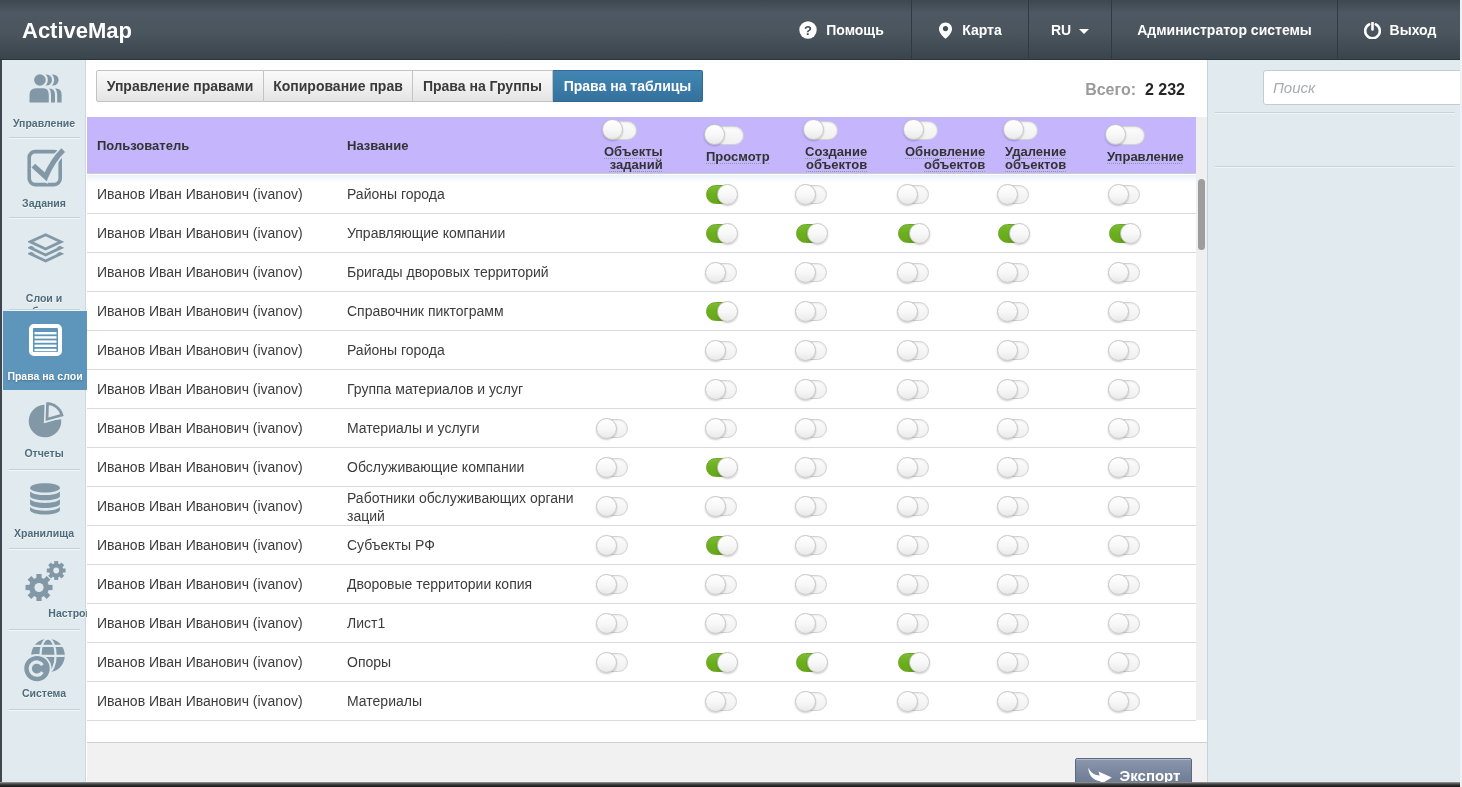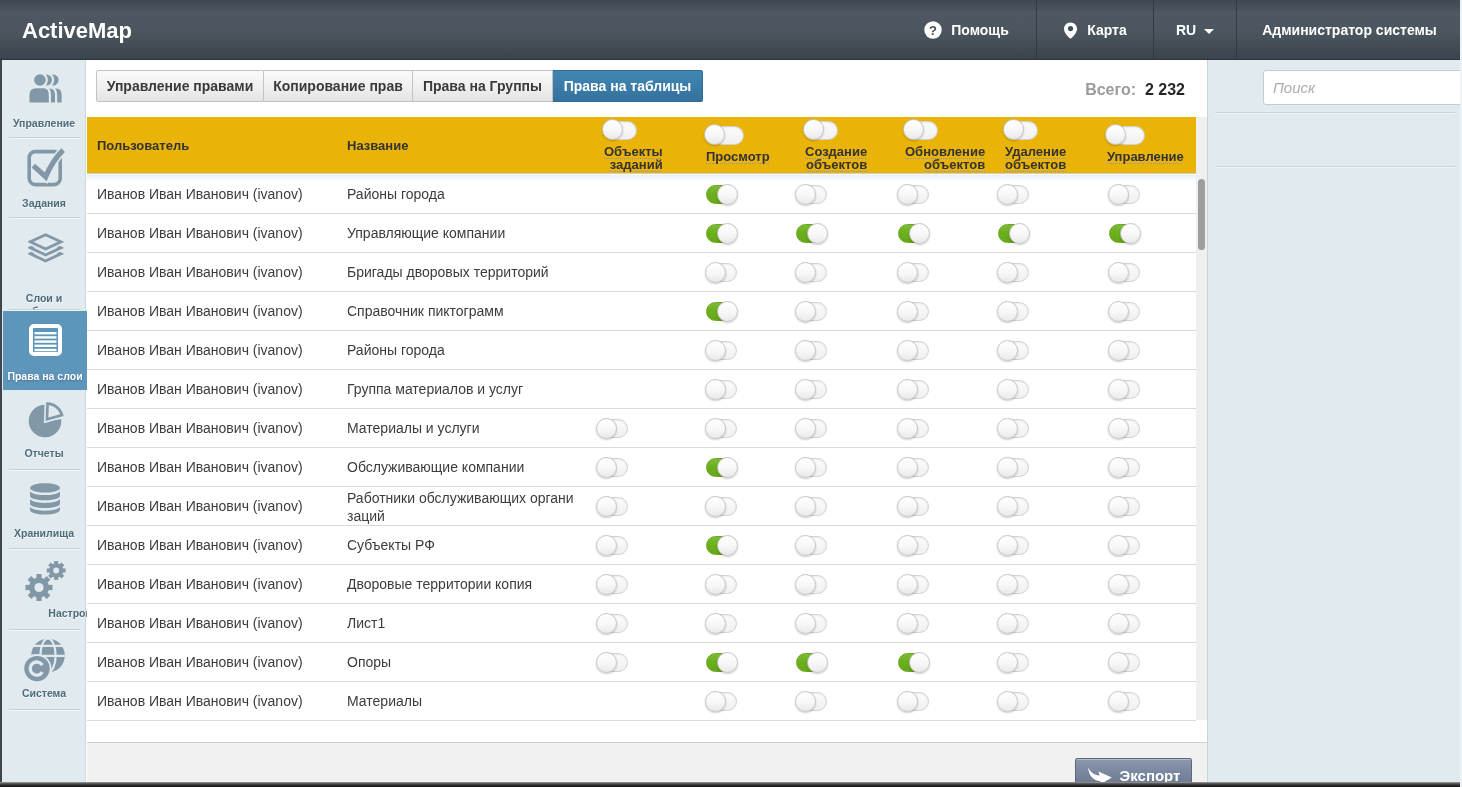--- a/index.html
+++ b/index.html
@@ -48,21 +48,21 @@
 #tabs { position:absolute; left:9px; top:10px; height:32px; display:flex; }
 .tab { height:32px; display:flex; align-items:center; justify-content:center; font-size:14px; font-weight:bold; color:#3a3a3a; background:linear-gradient(#fafafa,#eee 60%,#e4e4e4); border:1px solid #c3c3c3; white-space:nowrap; }
 .tab + .tab { border-left:none; }
 .tab:first-child { border-radius:2px 0 0 2px; }
 .tab:last-child { border-radius:0 2px 2px 0; }
 .tab.act { background:linear-gradient(#4187b3,#35719d); border-color:#30689a; color:#fff; }
 #total { position:absolute; right:22px; top:21px; font-size:16px; font-weight:bold; color:#9b9b9b; }
 #total b { color:#262626; }
 
 
-#thead { position:absolute; left:0; top:57px; width:1109px; height:57px; background:#eab308; border-bottom:1px solid #cbcbcb; }
+#thead { position:absolute; left:0; top:57px; width:1109px; height:57px; background:#c4b5fd; border-bottom:1px solid #cbcbcb; }
 .hcell { position:absolute; font-size:13px; font-weight:bold; color:#333; }
 .hcol { position:absolute; font-size:13px; font-weight:bold; color:#333; text-align:left; }
 .hcol .lbl { text-decoration:underline dotted #8899a4; text-decoration-thickness:1px; text-underline-offset:2px; line-height:13px;text-align:right; }
 #rows { position:absolute; left:0; top:115px; width:1109px; }
 .row { position:relative; width:1109px; height:39px; border-bottom:1px solid #dadada; background:#fff; }
 .row .c1 { position:absolute; left:10px; top:11px; font-size:14px; color:#3c3c3c; }
 .row .c2 { position:absolute; left:260px; top:11px; font-size:14px; color:#3c3c3c; }
 .row.r2l .c2 { top:2px; line-height:18px; }
 .row1 { box-shadow:inset 0 7px 7px -5px #dfecf6; }
 
@@ -100,20 +100,24 @@
       <div class="mi" id="mi-help"><svg class="ic" width="18" height="18" viewBox="0 0 18 18">
             <circle cx="9" cy="9" r="8.7" fill="#fff"></circle>
             <text x="9" y="13.6" text-anchor="middle" font-family="Liberation Sans" font-size="13" font-weight="bold" fill="#414c55">?</text>
           </svg>Помощь</div>
       <div class="mi" id="mi-map"><svg class="ic" width="15" height="17" viewBox="0 0 16 19">
             <path d="M8 0.5 C3.9 0.5 0.7 3.7 0.7 7.7 C0.7 13 8 18.7 8 18.7 C8 18.7 15.3 13 15.3 7.7 C15.3 3.7 12.1 0.5 8 0.5 Z" fill="#fff"></path>
             <circle cx="8" cy="7.4" r="2.9" fill="#434e57"></circle>
           </svg>Карта</div>
       <div class="mi" id="mi-ru">RU<span class="caret"></span></div>
       <div class="mi" id="mi-adm">Администратор системы</div>
+      <div class="mi" id="mi-exit"><svg class="ic" width="17" height="17" viewBox="0 0 17 17">
+            <path d="M5.2 2.4 A7.3 7.3 0 1 0 11.8 2.4" fill="none" stroke="#fff" stroke-width="2.6" stroke-linecap="round"></path>
+            <line x1="8.5" y1="0.8" x2="8.5" y2="7.5" stroke="#fff" stroke-width="2.6" stroke-linecap="round"></line>
+          </svg>Выход</div>
     </div>
   </div>
 
   <div id="side">
 
     <svg class="sicon" style="left:25px; top:12px;" width="36" height="32" viewBox="0 0 36 32">
       <g fill="#8298a6" stroke="#e0eaef" stroke-width="2.2">
         <circle cx="26.1" cy="8" r="6.6"></circle>
         <path d="M14.8,31.5 V22.8 Q14.8,15.5 21.5,15.5 L29,15.5 Q35.7,15.5 35.7,22.8 V31.5 Z"></path>
         <circle cx="19.5" cy="8" r="6.6"></circle>

